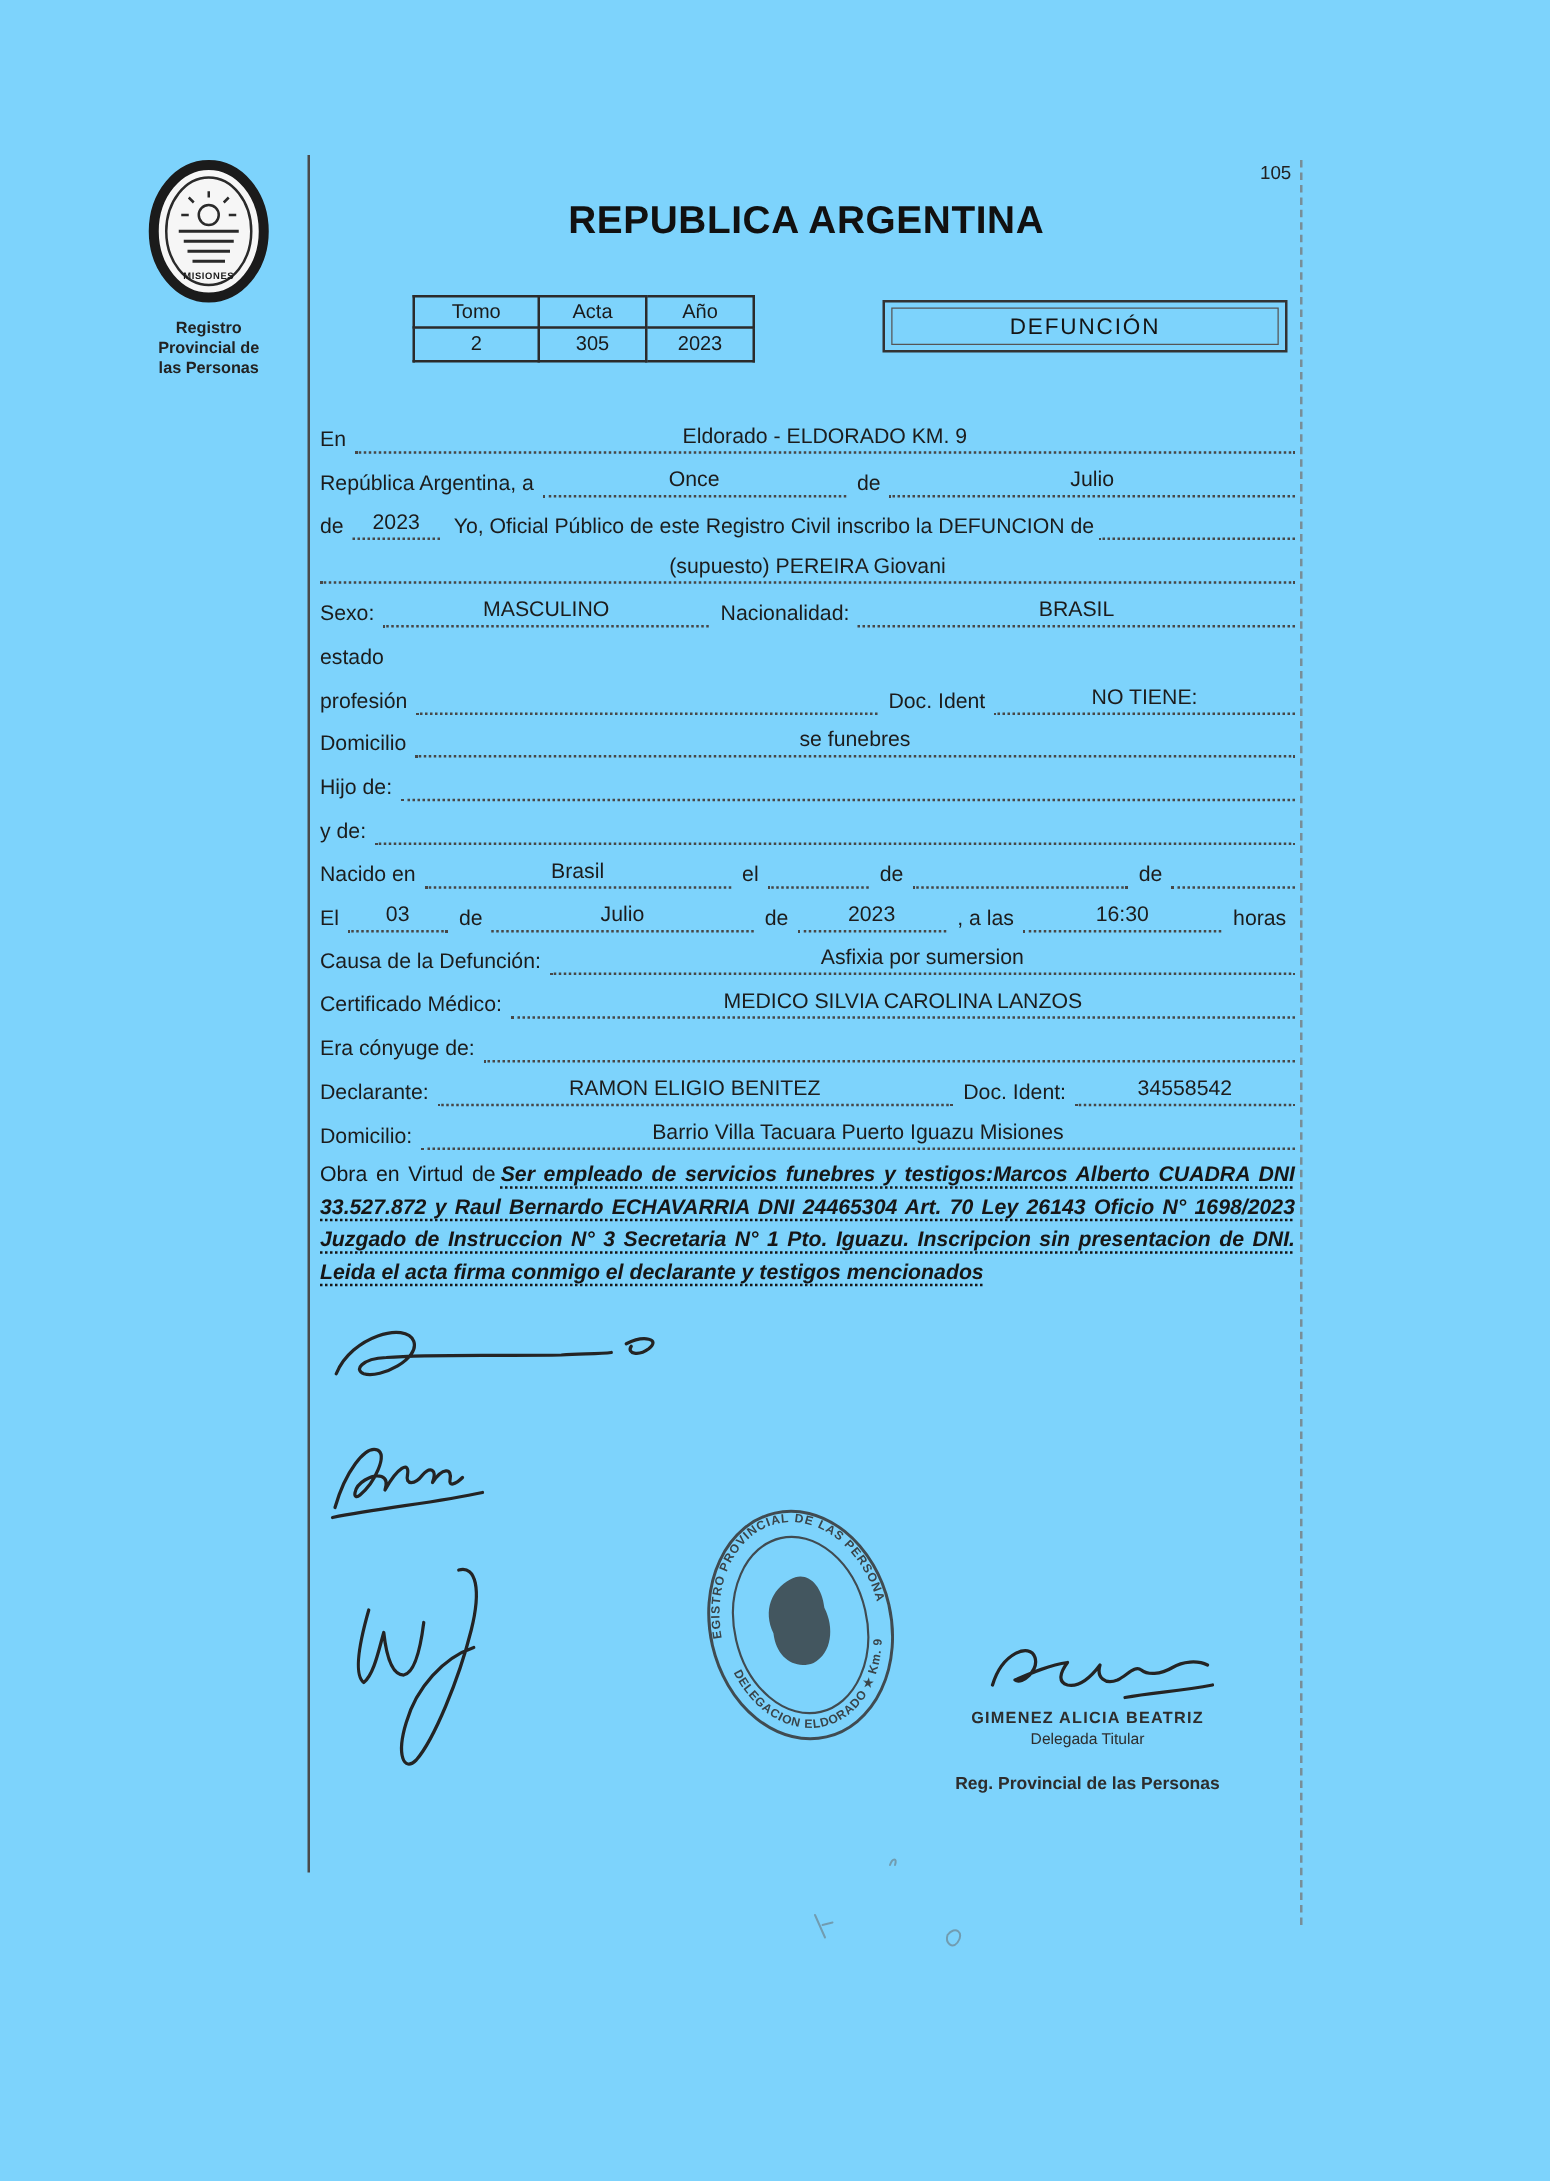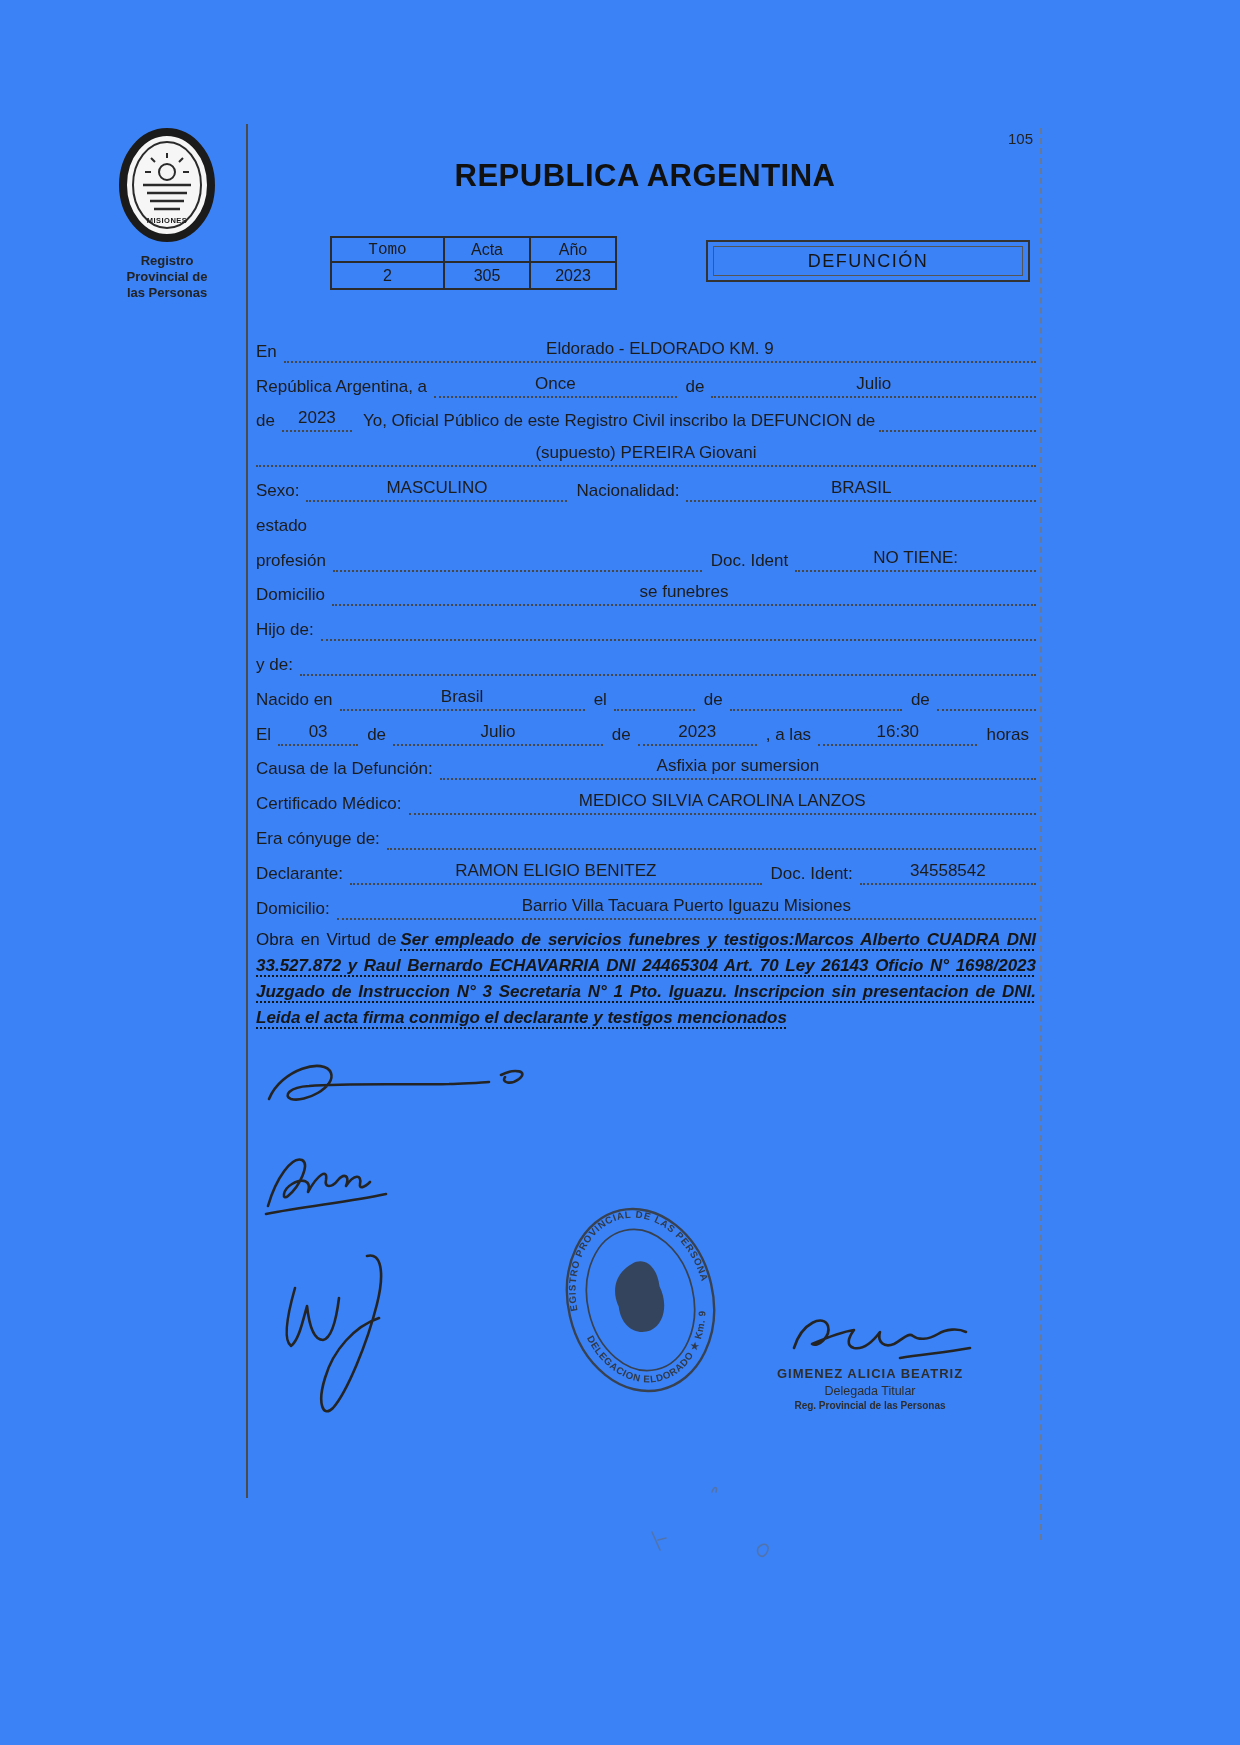--- a/index.html
+++ b/index.html
@@ -1,33 +1,33 @@
 <!DOCTYPE html>
 <html><head>
 <meta charset="utf-8">
 <style>
   * { margin:0; padding:0; box-sizing:border-box; }
   html,body { background:#e8e8e8; }
   body { font-family:"Liberation Sans", sans-serif; color:#1c1c1c; }
-  .sheet { position:relative; width:1240px; height:1745px; background:#3b82f6; overflow:hidden; margin:0 auto; }
+  .sheet { position:relative; width:1240px; height:1745px; background:#7dd3fc; overflow:hidden; margin:0 auto; }
 
   .page-number { position:absolute; left:1008px; top:130px; font-size:15px; color:#222; }
 
   .vline-left  { position:absolute; left:246px; top:124px; width:2px; height:1374px; background:#4a4a4a; }
   .vline-right { position:absolute; left:1040px; top:128px; height:1412px; width:0; border-left:2px dashed #777; opacity:.75; }
 
   .seal { position:absolute; left:110px; top:128px; width:114px; text-align:center; }
   .seal-caption { margin-top:5px; font-size:13px; font-weight:bold; line-height:16px; color:#222; }
 
   .title { position:absolute; left:400px; top:158px; width:490px; text-align:center;
            font-size:31px; font-weight:bold; letter-spacing:.5px; color:#111; }
 
   .acta-table { position:absolute; left:330px; top:236px; border-collapse:collapse; font-size:16px; color:#1a1a1a; }
   .acta-table td { border:2px solid #2b2b2b; text-align:center; padding:1px 0; }
-  .acta-table .c1 { width:113px;font-family:Liberation Mono, monospace; } .acta-table .c2 { width:86px; } .acta-table .c3 { width:86px; }
+  .acta-table .c1 { width:100px; } .acta-table .c2 { width:86px; } .acta-table .c3 { width:86px; }
   .acta-table tr.vals td { height:27px; }
   .acta-table tr.hdr td { height:25px; }
 
   .def-box { position:absolute; left:706px; top:240px; width:324px; height:42px; border:2px solid #333; padding:4px 5px; }
   .def-inner { border:1px solid #555; height:100%; display:flex; align-items:center; justify-content:center;
                font-size:18px; letter-spacing:1.5px; color:#151515; }
 
   .form { position:absolute; left:256px; top:328px; width:780px; }
   .row { display:flex; align-items:flex-end; height:34.8px; font-size:17px; white-space:nowrap; }
   .lbl { margin-right:7px; padding-bottom:1px; }
@@ -51,21 +51,21 @@
   .sig3 { left:275px; top:1228px; }
   .sig4 { left:782px; top:1308px; }
 
   .stamp { position:absolute; left:558px; top:1200px; width:165px; height:200px;
            transform:rotate(-13deg); opacity:.87; }
   .stamp text { fill:#2f2f2f; font-family:"Liberation Sans", sans-serif; font-weight:bold; }
 
   .official { position:absolute; left:756px; top:1366px; width:228px; text-align:center; color:#2d2d2d; }
   .official .name { font-size:13px; font-weight:bold; letter-spacing:1px; }
   .official .role { font-size:12.5px; margin-top:3px; }
-  .official .org  { font-size:10px; font-weight:bold; margin-top:2px; }
+  .official .org  { font-size:14px; font-weight:bold; margin-top:20px; }
 
   .scan-marks { position:absolute; left:630px; top:1470px; opacity:.5; }
   .scan-marks path { fill:none; stroke:#666; stroke-width:1.6; stroke-linecap:round; }
 </style>
 </head>
 <body>
 
 <div class="sheet">
 
   <div class="page-number">105</div>

